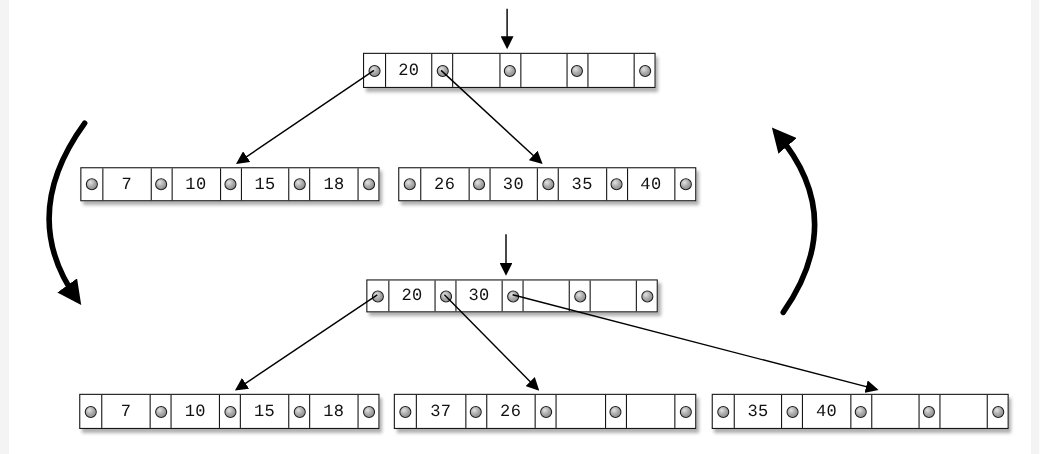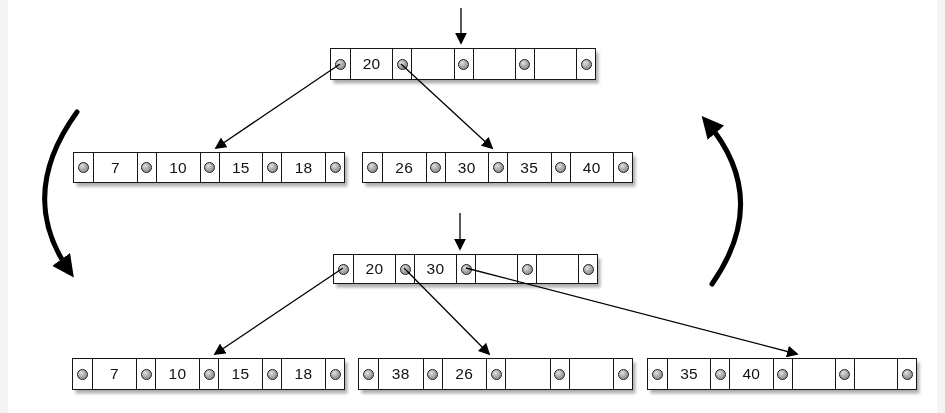--- a/index.html
+++ b/index.html
@@ -1,18 +1,18 @@
 <!DOCTYPE html>
 <html style="--background: #ffffff; --edge_strip: #f4f4f4; --node_fill: #ffffff; --node_border: #161616; --dot_outline: #1c1c1c; --key_text: #111111; --arrow: #000000;"><head>
 <meta charset="utf-8">
 <style>
   html,body{margin:0;padding:0;background:#ffffff;}
   .canvas{
     position:relative;width:945px;height:413px;overflow:hidden;
-    font-family:Liberation Sans, sans-serif;
+    font-family:Liberation Mono, monospace;
     background:linear-gradient(to right,
       var(--edge_strip,#f4f4f4) 0 8px,
       var(--background,#ffffff) 8px calc(100% - 8px),
       var(--edge_strip,#f4f4f4) calc(100% - 8px) 100%);
   }
   .node{
     position:absolute;display:flex;box-sizing:border-box;z-index:1;
     background:var(--node_fill,#ffffff);
     border:1.6px solid var(--node_border,#161616);
     box-shadow:2.5px 3.5px 3px rgba(0,0,0,0.32);
@@ -149,21 +149,21 @@
     <span class="cell key">18</span>
     <span class="cell ptr">
         <i class="dot"></i>
       </span>
   </div>
 
   <div class="node" style="left:358px;top:358px;width:275px;height:32px">
     <span class="cell ptr">
         <i class="dot"></i>
       </span>
-    <span class="cell key">38</span>
+    <span class="cell key">37</span>
     <span class="cell ptr">
         <i class="dot"></i>
       </span>
     <span class="cell key">26</span>
     <span class="cell ptr">
         <i class="dot"></i>
       </span>
     <span class="cell key"></span>
     <span class="cell ptr">
         <i class="dot"></i>

